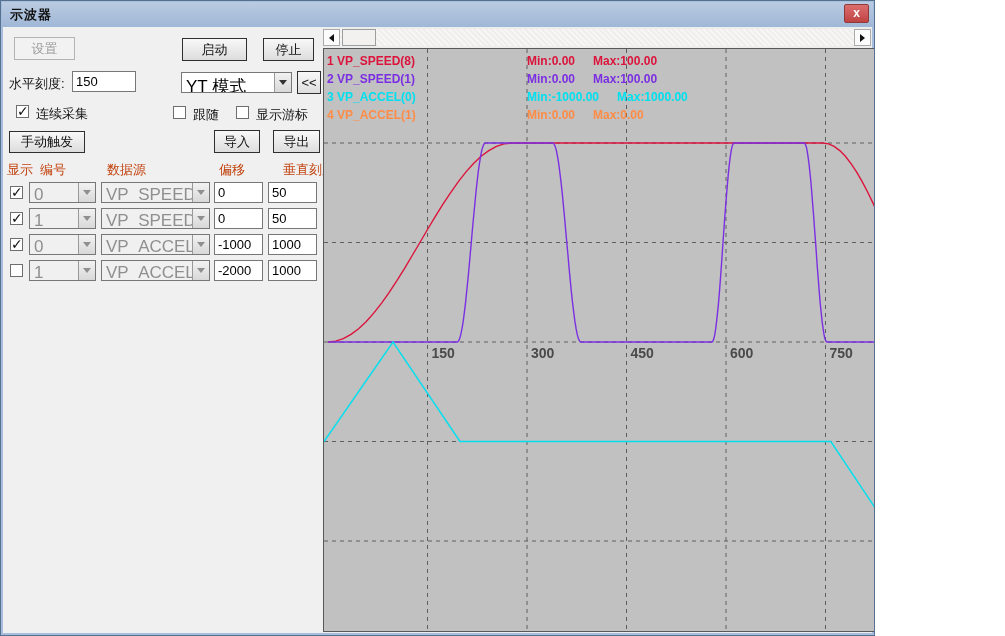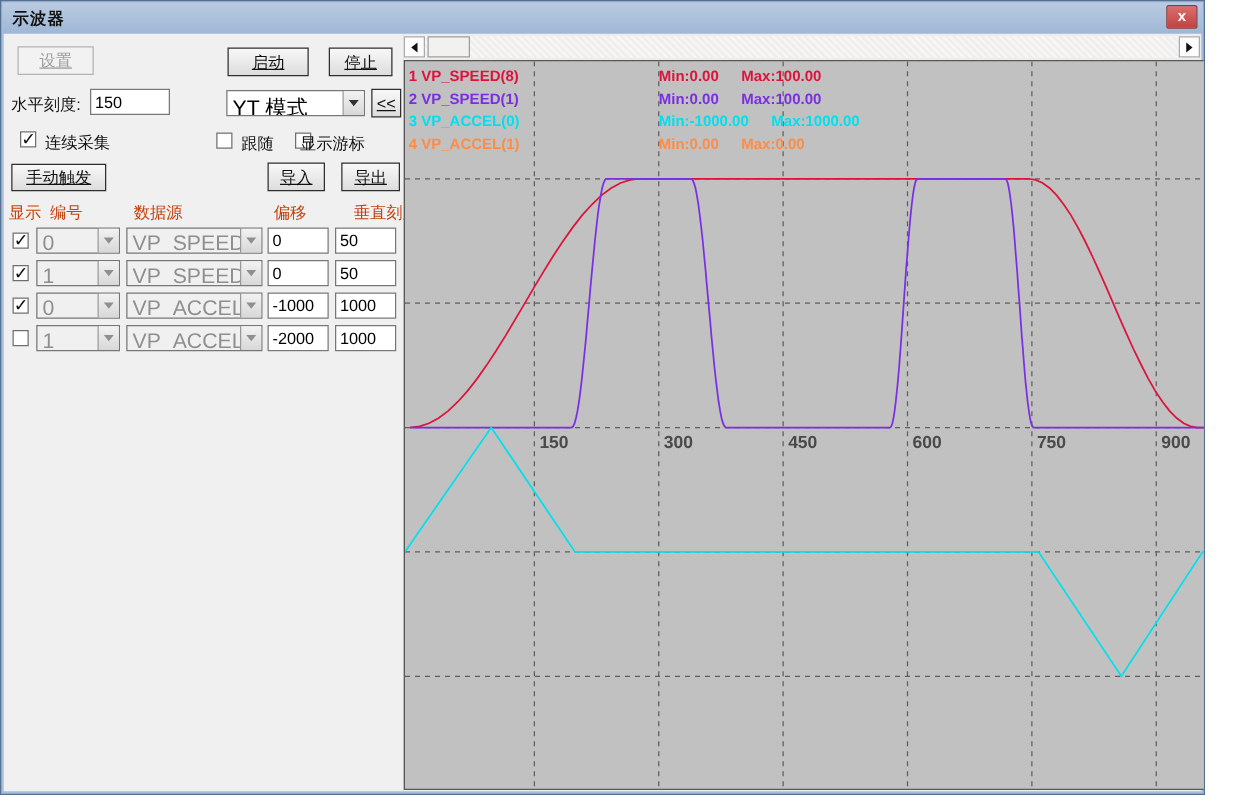--- a/index.html
+++ b/index.html
@@ -1,36 +1,36 @@
 <!DOCTYPE html>
 <html><head>
 <meta charset="utf-8">
 <style>
   * { margin:0; padding:0; box-sizing:border-box; }
   html,body { width:1005px; height:636px; }
   body { font-family:"Liberation Sans","DejaVu Sans",sans-serif; }
 
-  .window { position:relative; width:964px; height:636px;
+  .window { position:relative; width:875px; height:636px;
             background:#A7BDDB; border:1px solid #54718F; overflow:hidden; }
 
   .titlebar { position:absolute; left:1px; top:1px; right:1px; height:25px;
               background:linear-gradient(#BACBE2,#9FB7D6); display:flex; align-items:center; }
   .title-text { font-size:13px; font-weight:bold; color:#111; padding-left:8px; letter-spacing:1px; }
   .close-btn { position:absolute; right:5px; top:3px; width:25px; height:19px;
                background:linear-gradient(#DC6E6E,#C04343); border:1px solid #8E3A3A;
                color:#fff; font-size:12px; font-weight:bold; text-align:center; line-height:17px;
                border-radius:2px; cursor:pointer; }
 
   .leftpanel { position:absolute; left:2px; top:26px; width:320px; bottom:2px; background:#F0F0F0; }
   .rightpanel { position:absolute; left:322px; top:26px; right:2px; bottom:2px; background:#EDEDED; }
 
   
   .btn { position:absolute; background:linear-gradient(#F8F8F8,#DDDDDD); border:1px solid #2F2F2F;
          font-size:13px; color:#111; text-align:center; cursor:pointer;
-         display:flex; align-items:center; justify-content:center;text-decoration:underline; }
+         display:flex; align-items:center; justify-content:center; }
   .btn.disabled { border-color:#B3B3B3; color:#9D9D9D; background:#F2F2F2; cursor:default; }
   .tinput { position:absolute; background:#fff; border:1px solid #777; font-size:13px; color:#000;
             padding:1px 3px; font-family:"Liberation Sans",sans-serif; }
   .lbl { position:absolute; font-size:13px; color:#111; white-space:nowrap; }
 
   .combo { position:absolute; background:#fff; border:1px solid #777; display:flex; cursor:pointer; }
   .combo .cval { flex:1; font-size:17px; padding:2px 3px 0 4px; overflow:hidden; white-space:nowrap; }
   .combo .cbtn { width:17px; border-left:1px solid #999; background:linear-gradient(#F2F2F2,#D8D8D8);
                  display:flex; align-items:center; justify-content:center; }
   .combo .tri { width:0; height:0; border-left:4px solid transparent; border-right:4px solid transparent;
@@ -88,21 +88,21 @@
           <span class="tri"></span>
         </span>
     </div>
     <div class="btn" style="left:294px;top:44px;width:24px;height:23px">&lt;&lt;</div>
 
     <div class="cb checked" style="left:13px;top:78px"></div>
     <span class="lbl" style="left:33px;top:78px">连续采集</span>
     <div class="cb" style="left:170px;top:79px"></div>
     <span class="lbl" style="left:190px;top:79px">跟随</span>
     <div class="cb" style="left:233px;top:79px"></div>
-    <span class="lbl" style="left:237px;top:79px">显示游标</span>
+    <span class="lbl" style="left:253px;top:79px">显示游标</span>
 
     <div class="btn" style="left:6px;top:104px;width:76px;height:22px">手动触发</div>
     <div class="btn" style="left:211px;top:103px;width:46px;height:23px">导入</div>
     <div class="btn" style="left:270px;top:103px;width:47px;height:23px">导出</div>
 
     <span class="hdr" style="left:4px;top:134px">显示</span>
     <span class="hdr" style="left:37px;top:134px">编号</span>
     <span class="hdr" style="left:104px;top:134px">数据源</span>
     <span class="hdr" style="left:216px;top:134px">偏移</span>
     <span class="hdr" style="left:280px;top:134px">垂直刻度</span>

